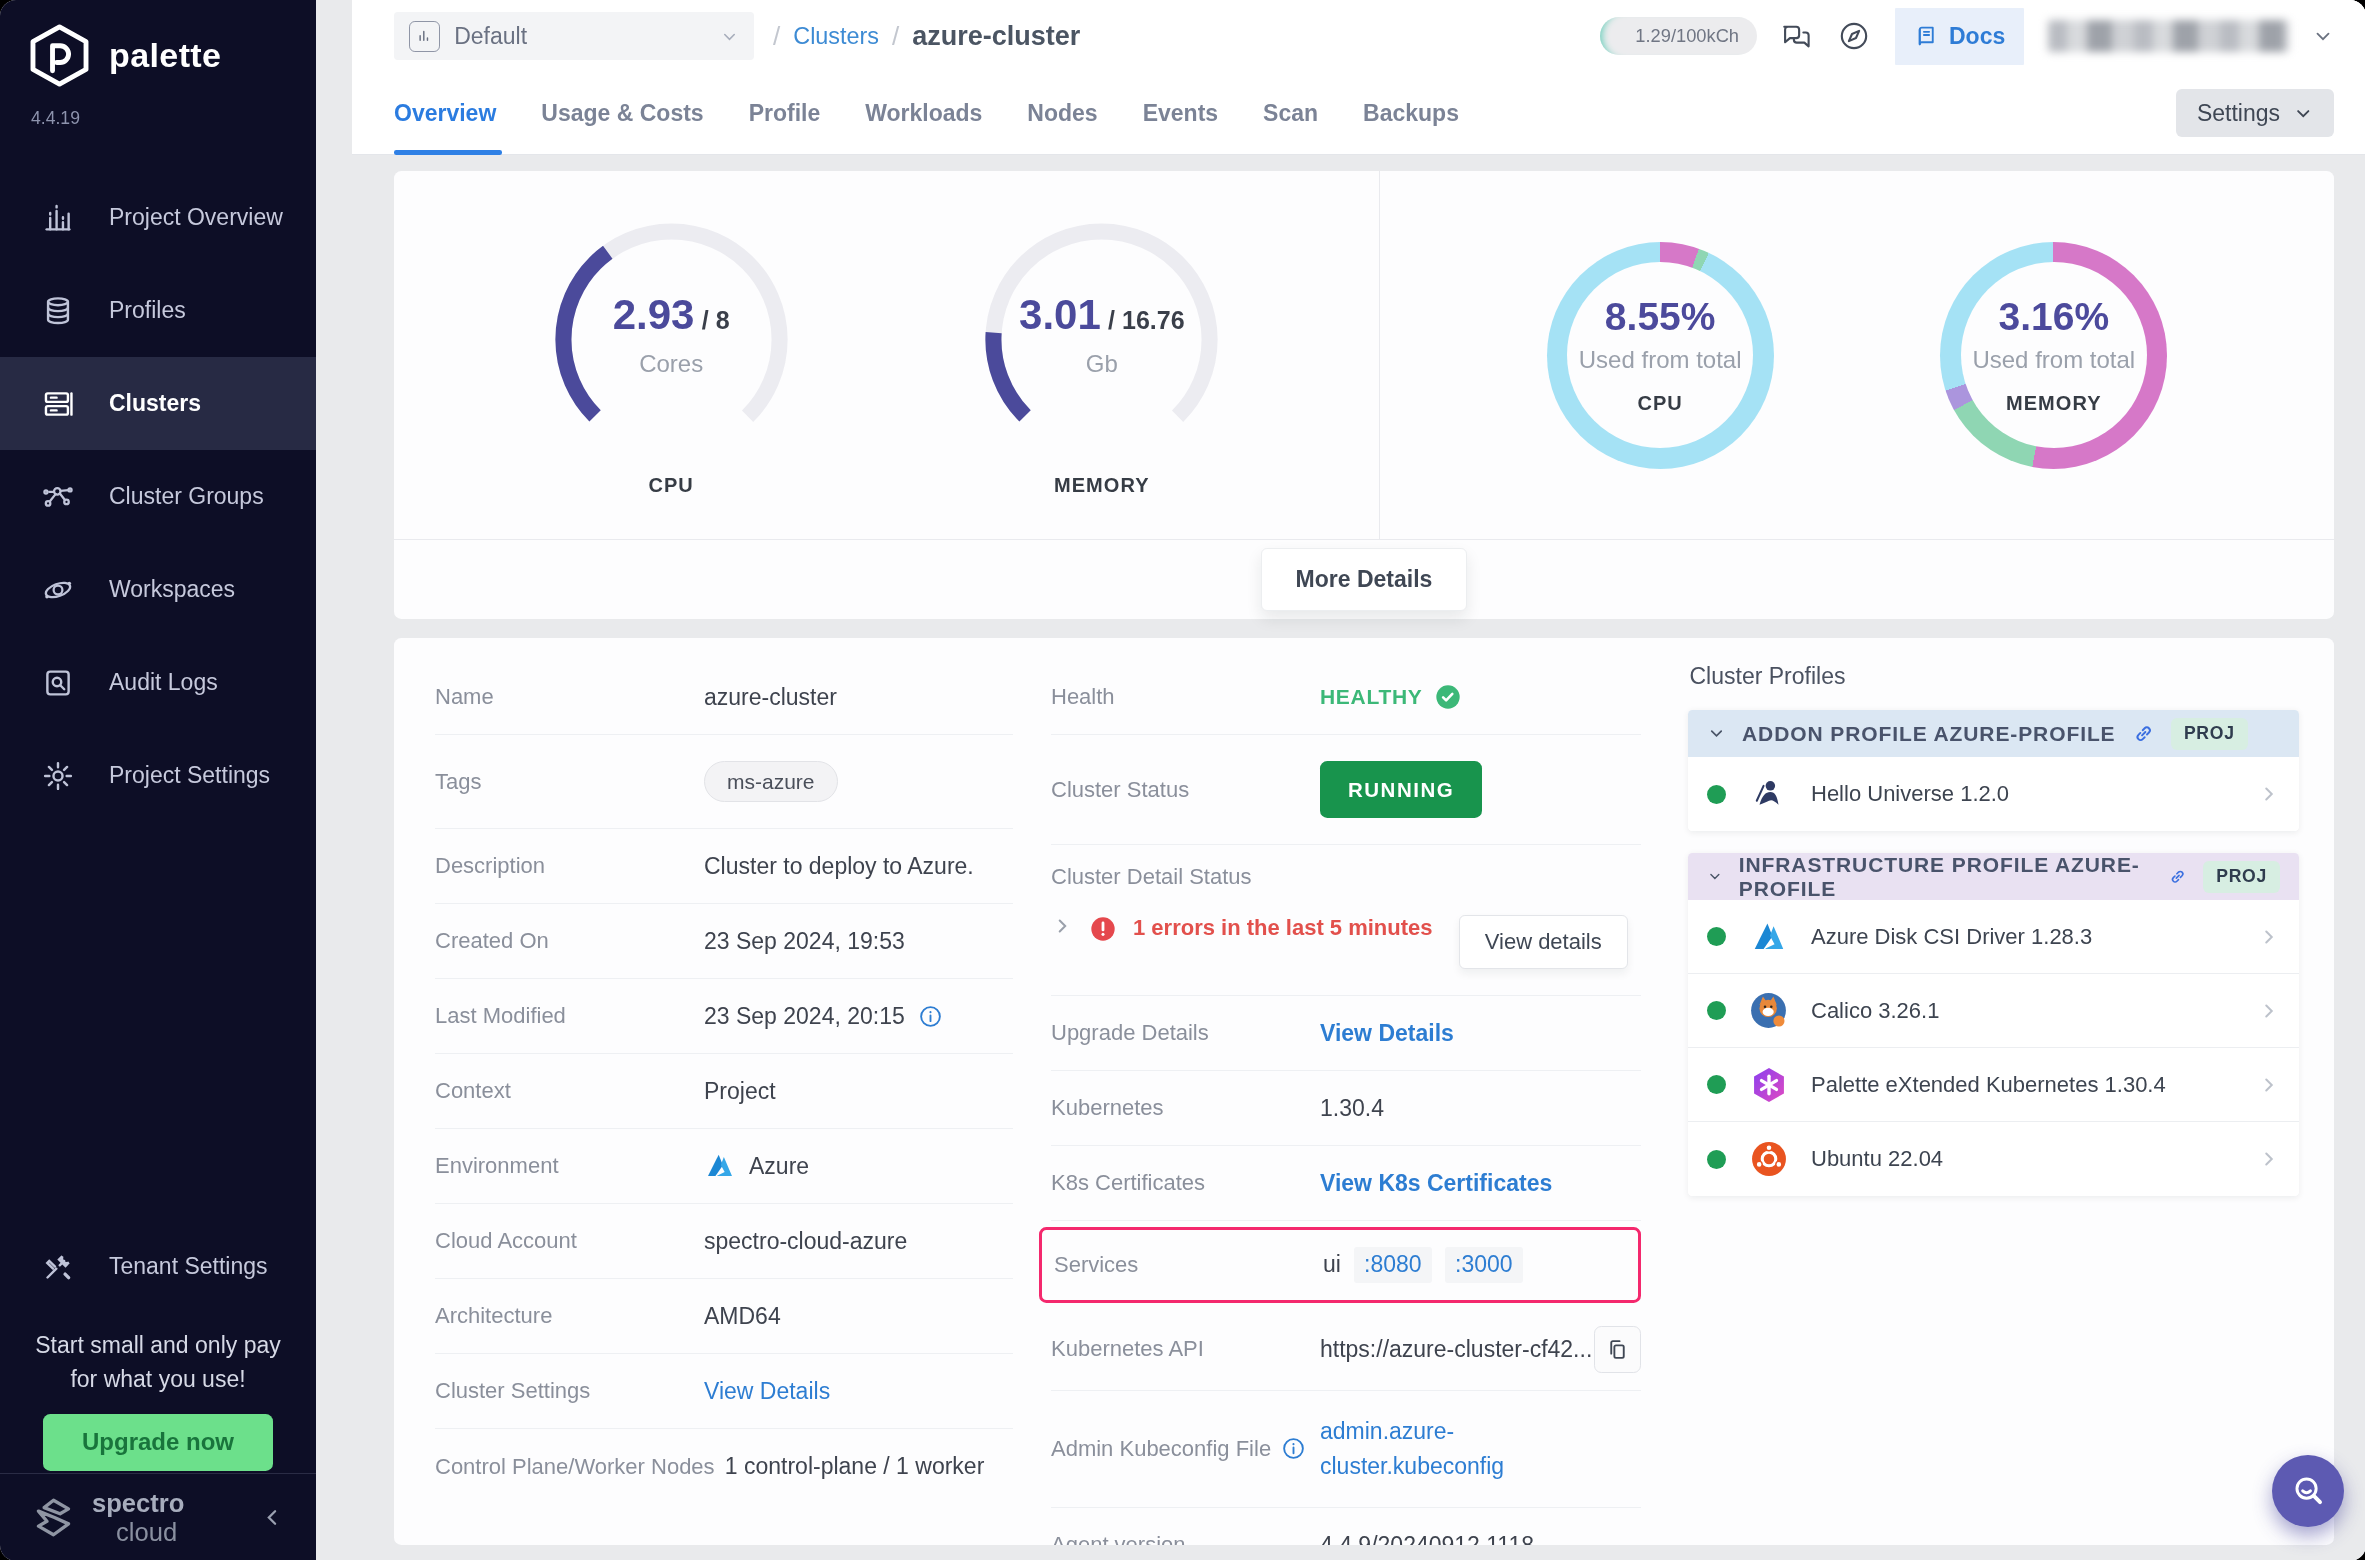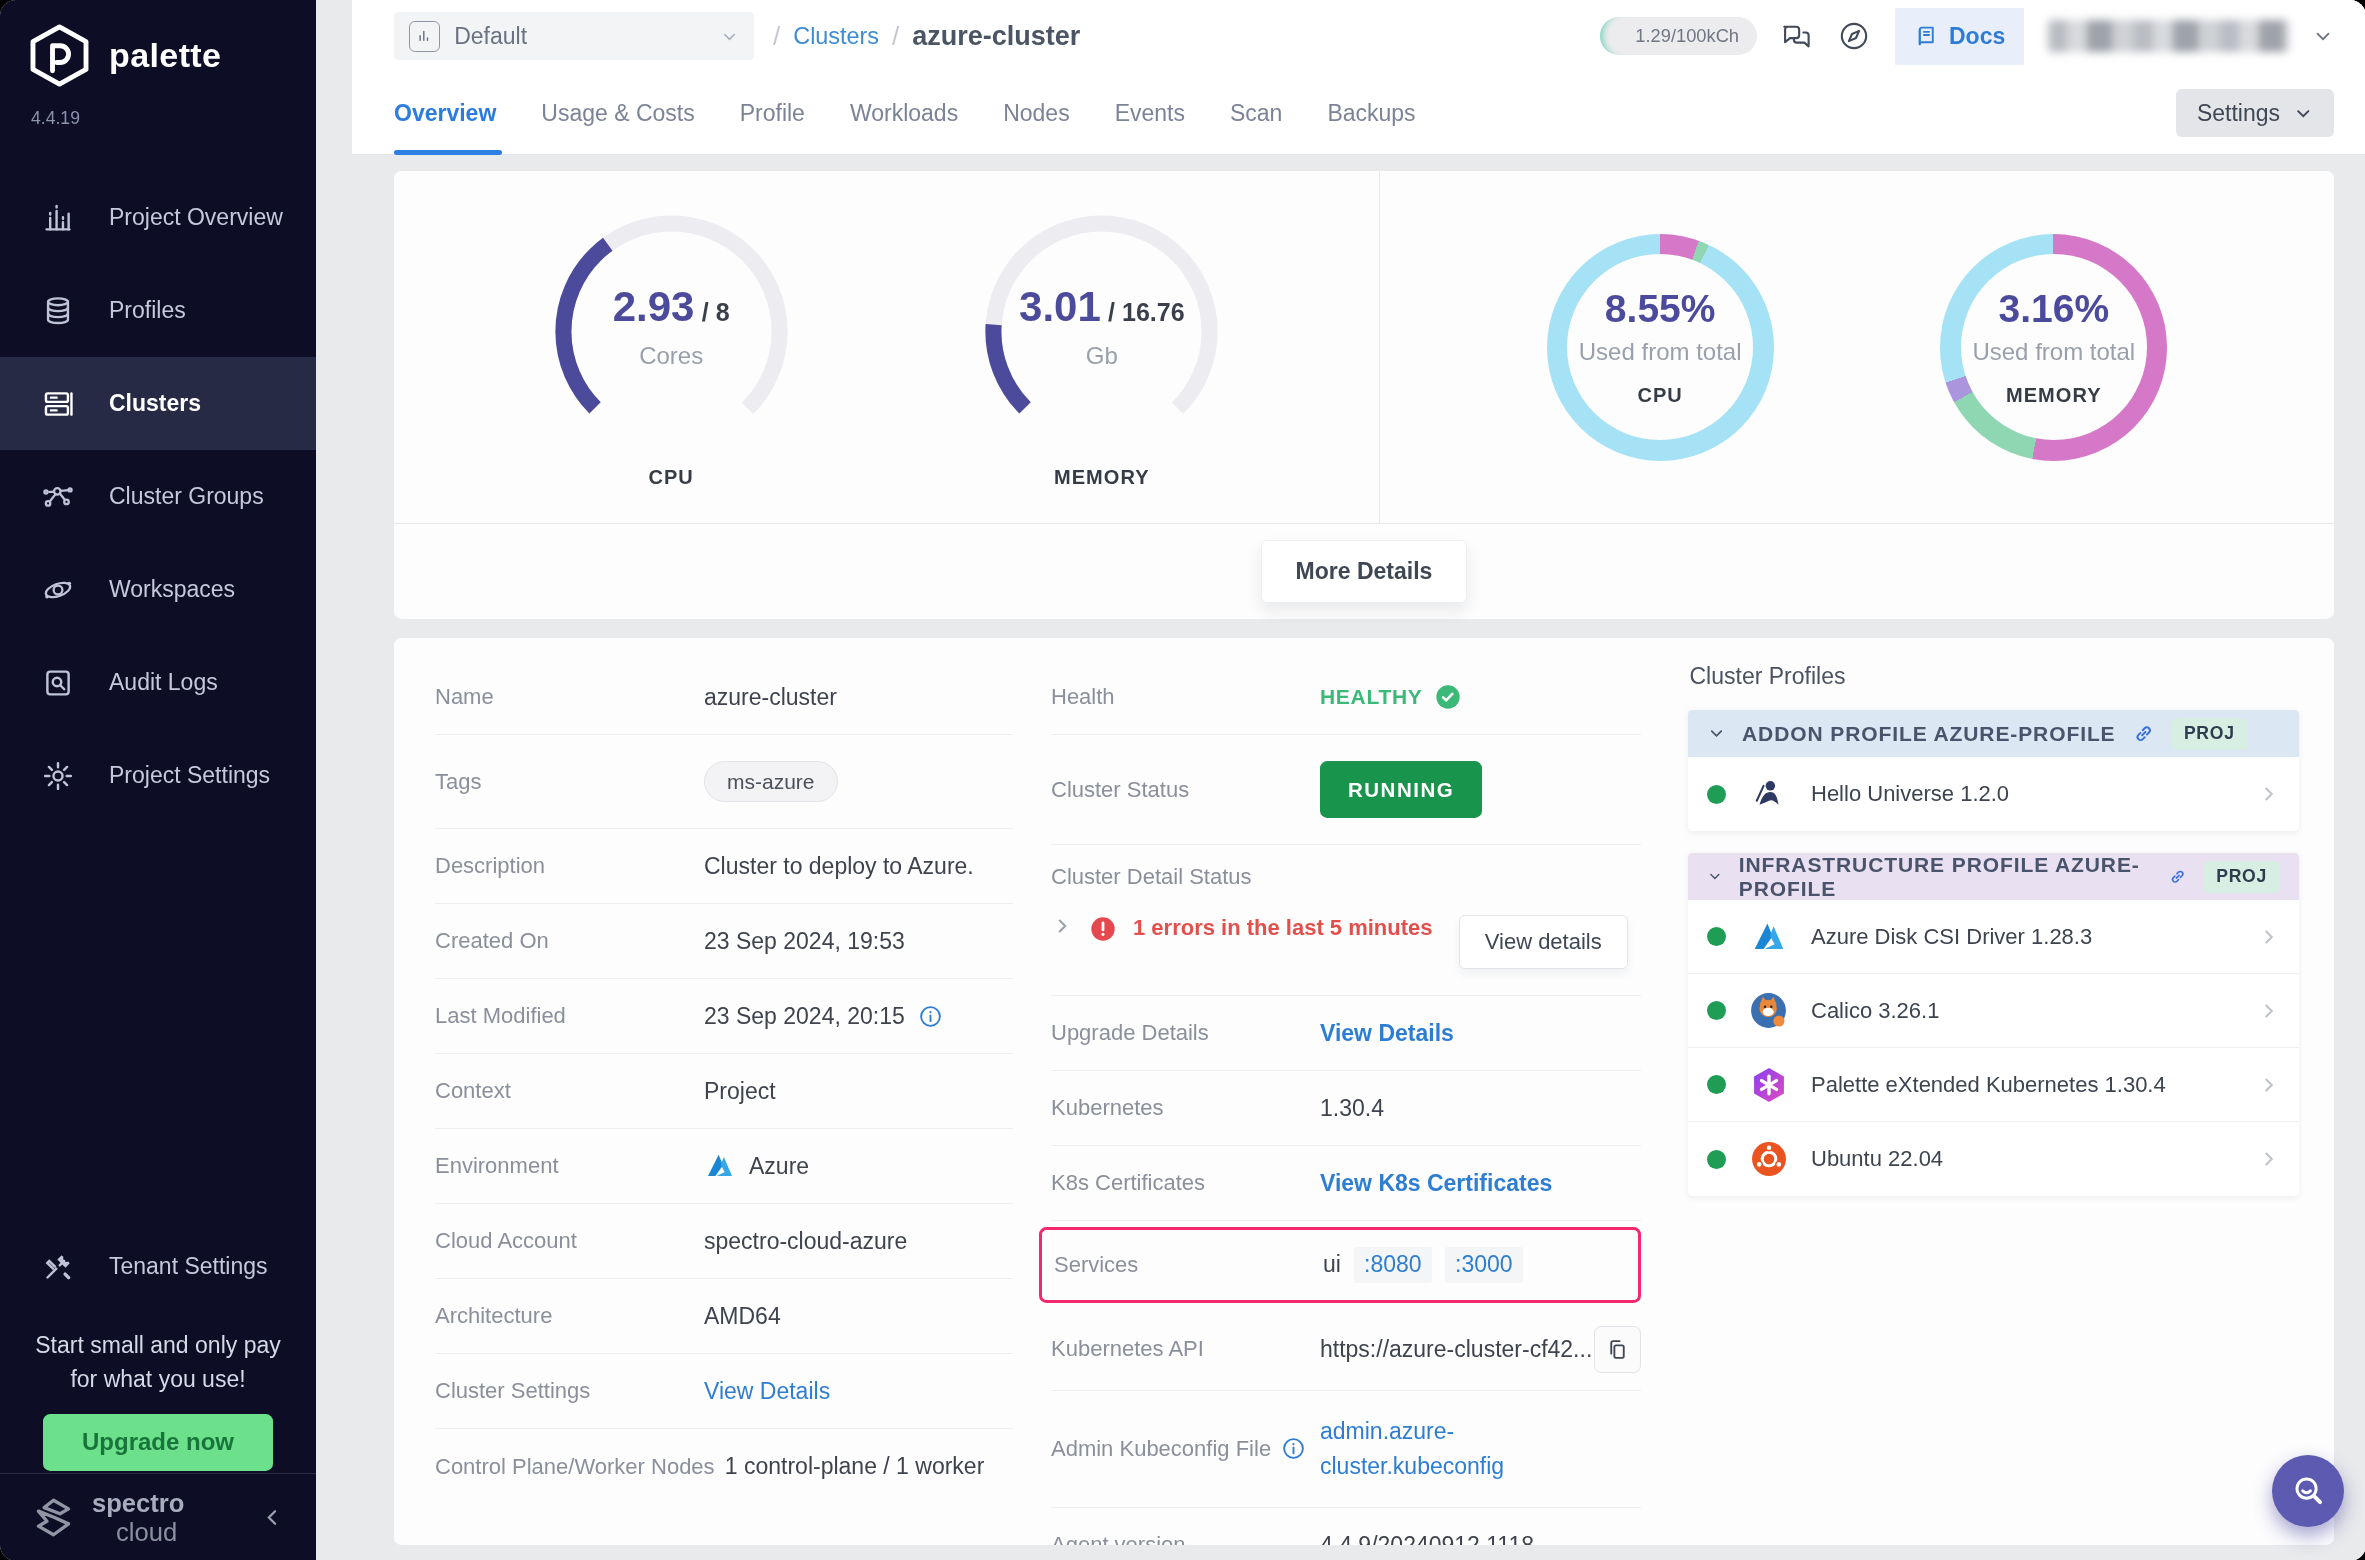--- a/index.html
+++ b/index.html
@@ -52,21 +52,21 @@
   .docs-btn { height:57px; background:#e8effa; border:none; border-radius:1px; cursor:pointer;
               display:flex; align-items:center; gap:10.2px; padding:4px 19px;
               font-size:23px; font-weight:600; color:#2e7cd6; font-family:inherit; }
   .user-blur { width:241px; height:32px; border-radius:2.9px; cursor:pointer;
                background:repeating-linear-gradient(90deg,#b9bcc2 0 19px,#d8dadd 19px 39px,#9ea2a9 39px 64px,#cfd1d5 64px 86px);
                filter:blur(4.4px); }
 
   .tabsrow { height:83px; background:#fff; border-bottom:0.7px solid #e4e6ea;
              display:flex; align-items:stretch; padding-left:42px; }
   .tabs { display:flex; gap:45px; }
-  .tab { display:flex; align-items:center; font-size:23px; color:#7b8396; font-weight:400;
+  .tab { display:flex; align-items:center; font-size:23px; color:#7b8396; font-weight:700;
          position:relative; cursor:pointer; white-space:nowrap; }
   .tab.active { color:#2b7ce0; font-weight:600; }
   .tab.active::after { content:""; position:absolute; left:0; right:-5.9px; bottom:-0.7px;
                        height:4.4px; background:#2f80e5; border-radius:2.2px; }
   .settings-btn { margin-left:auto; margin-right:32px; align-self:center; height:48px;
                   background:#e3e5e9; border:none; border-radius:5.9px; cursor:pointer;
                   display:flex; align-items:center; gap:13px; padding:0 20.5px;
                   font-size:23px; color:#3f4754; font-family:inherit; }
 
   .content { flex:1; padding:16px 32px 0 42px; overflow:hidden; }
@@ -90,21 +90,21 @@
   .donut { position:relative; width:227px; height:227px; border-radius:50%; }
   .donut.cpu { background:conic-gradient(#d678c8 0 5.5%, #8fd6b3 5.5% 7%, #a5e2f5 7% 100%); }
   .donut.mem { background:conic-gradient(#d678c8 0 53%, #8fd6b3 53% 67%, #ab95dd 67% 70%, #a5e2f5 70% 100%); }
   .donut::after { content:""; position:absolute; left:20.5px; top:20.5px; width:186px; height:186px;
                   border-radius:50%; background:#fdfdfe; }
   .donut-text { position:absolute; inset:0; z-index:1; display:flex; flex-direction:column;
                 align-items:center; justify-content:center; }
   .d-val { font-size:39px; font-weight:700; color:#4c4a9c; }
   .d-cap { font-size:24px; color:#9aa0ab; margin:7.3px 0 17.6px; }
   .d-label { font-size:20px; font-weight:700; color:#363c45; letter-spacing:1.1px; }
-  .more-row { height:96px; border-top:0.7px solid #e9eaee; display:flex; align-items:center;
+  .more-row { height:80px; border-top:0.7px solid #e9eaee; display:flex; align-items:center;
               justify-content:center; }
   .more-btn { height:63px; padding:0 34px; background:#fff; border:0.7px solid #eceef0;
               border-radius:5.9px; box-shadow:0 7.3px 16px rgba(23,28,38,.09); cursor:pointer;
               font-size:23px; font-weight:600; color:#3f4754; font-family:inherit; }
 
   
   .details-card { margin-top:19px; height:907px; overflow:hidden; display:flex;
                   padding:22px 35px 0 41px; }
   .dcol-left { width:578px; flex:0 0 578px; }
   .dcol-mid { width:590px; flex:0 0 590px; margin-left:38px; }

